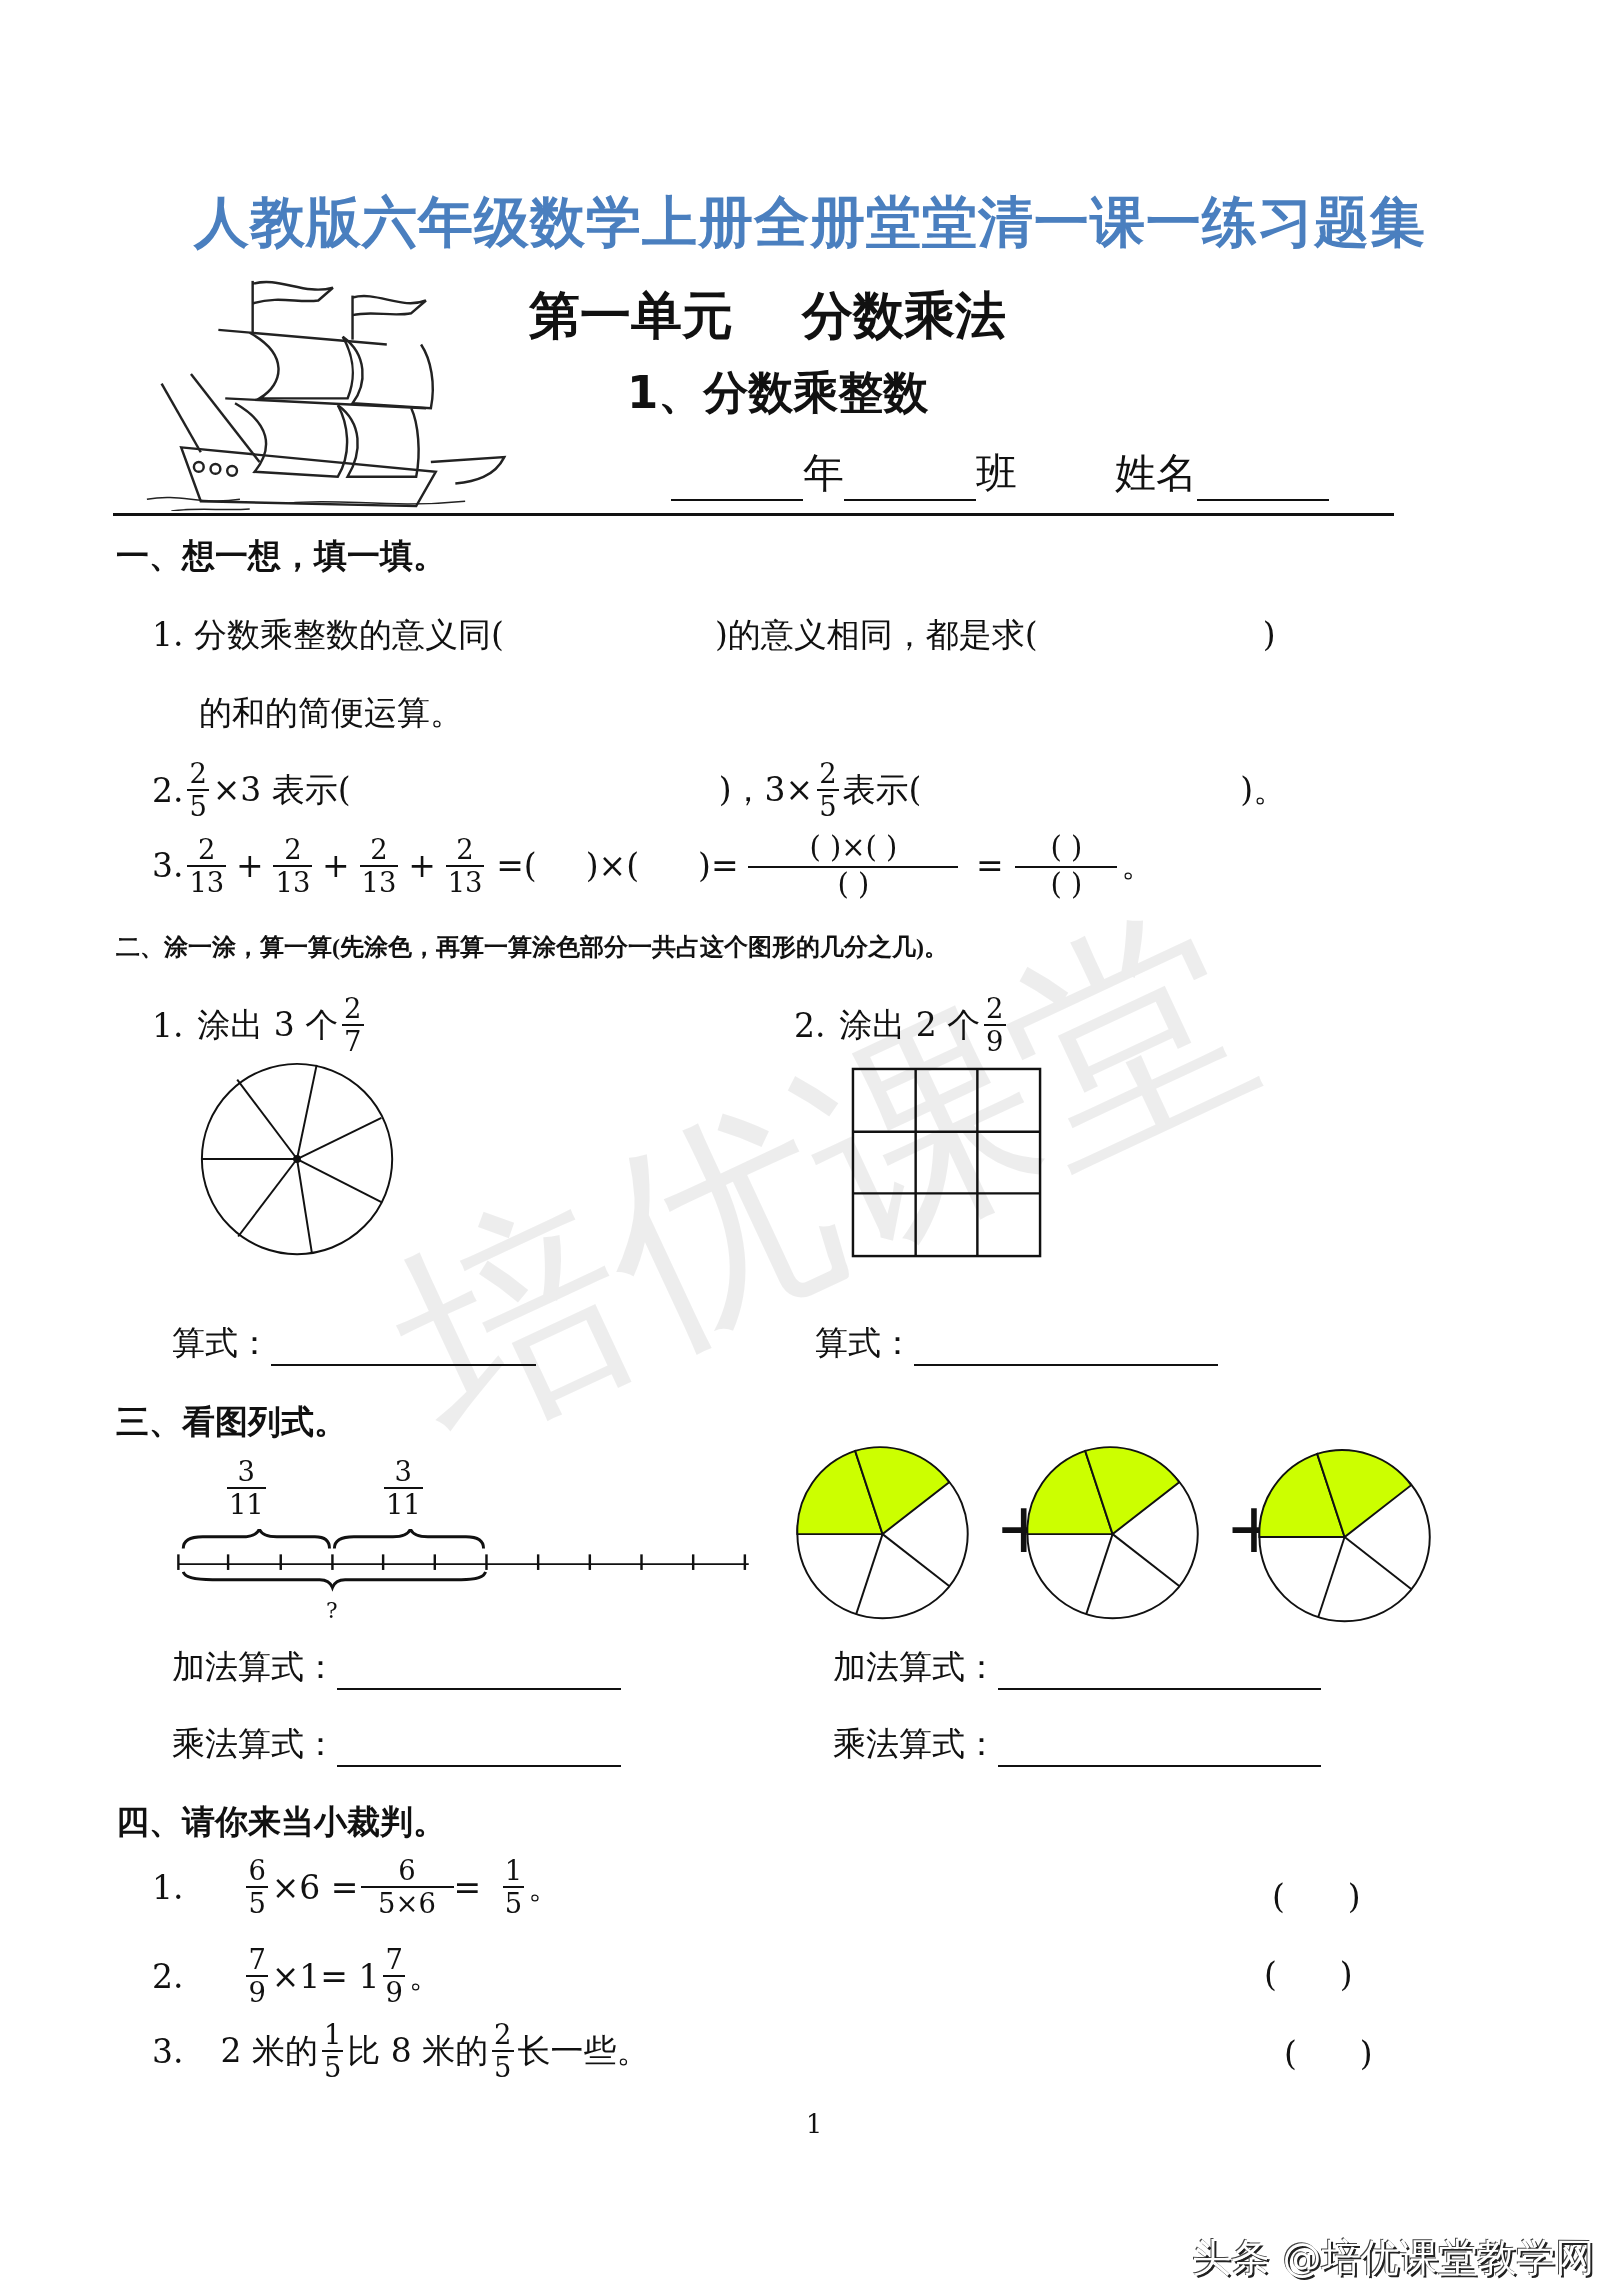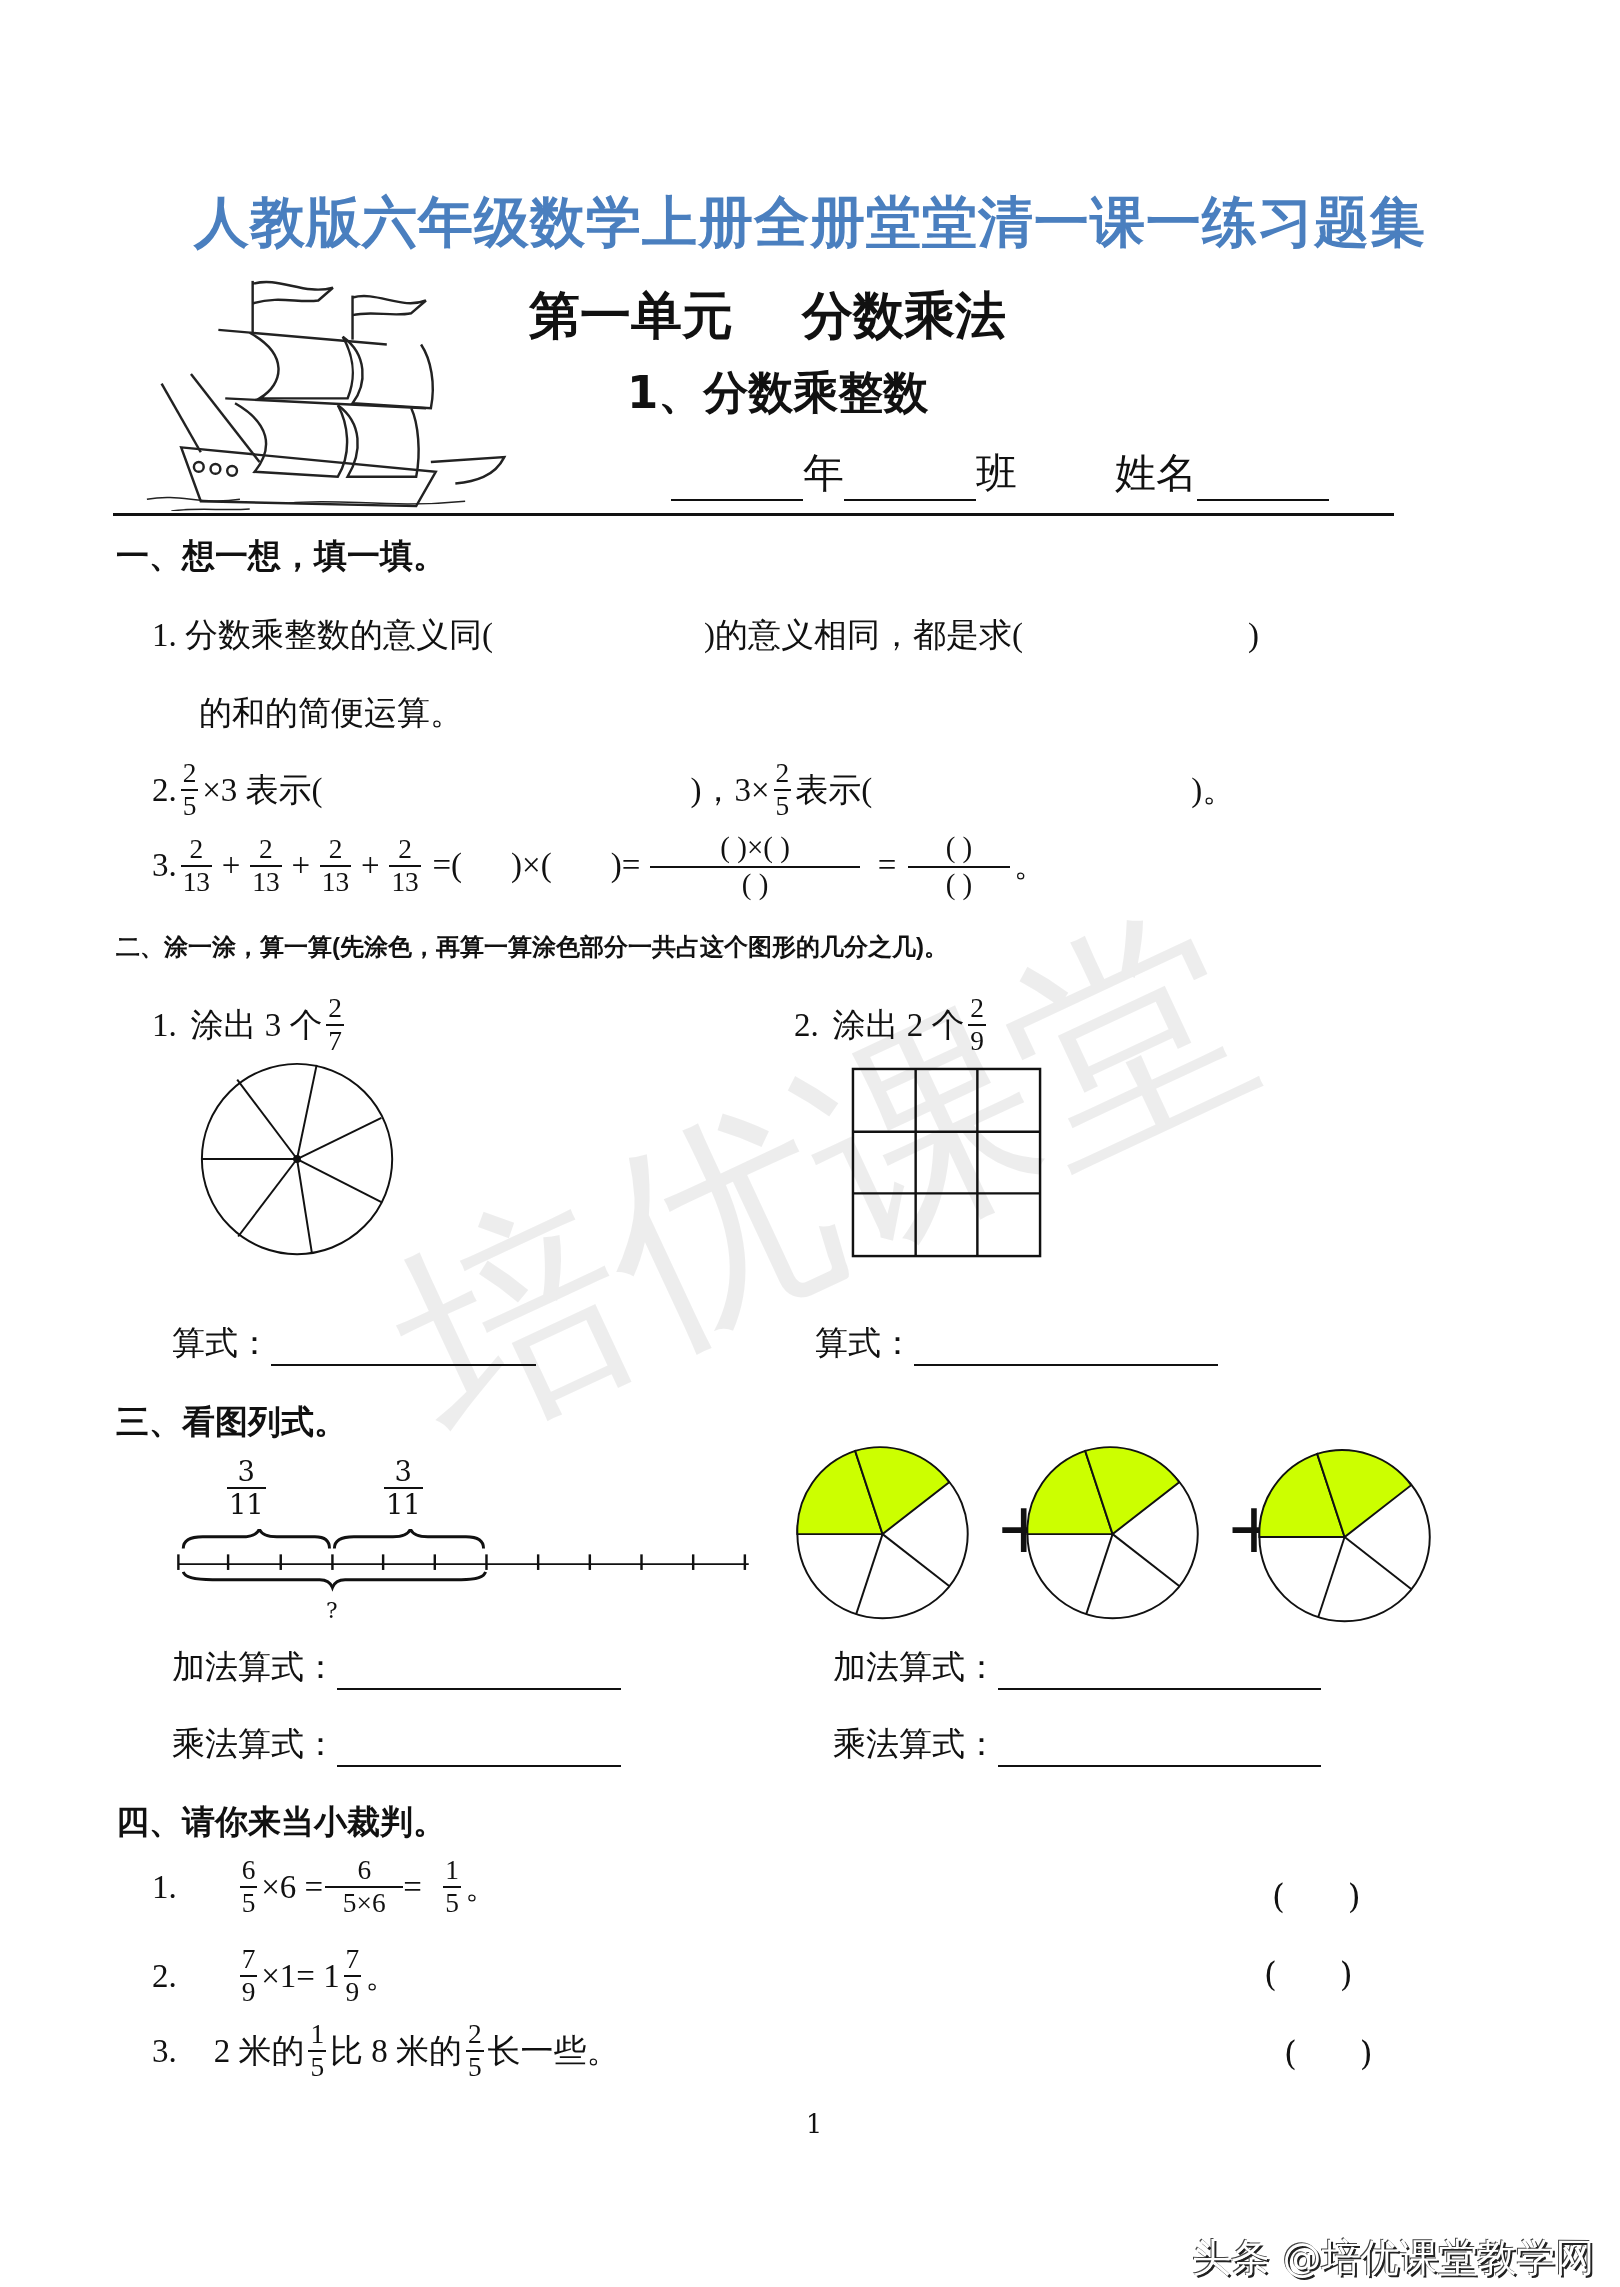--- a/index.html
+++ b/index.html
@@ -7,22 +7,22 @@
          font-family:"DejaVu Serif","Liberation Serif",serif; color:#111; }
   .abs { position:absolute; }
   .title { left:0; width:1620px; top:186px; text-align:center; font-family:"DejaVu Sans","Liberation Sans",sans-serif;
            font-weight:bold; font-size:55px; color:#4a7fbf; letter-spacing:1px; }
   .unit { left:529px; top:282px; font-size:51px; font-weight:bold; font-family:"DejaVu Sans","Liberation Sans",sans-serif; }
   .unit .gap { display:inline-block; width:69px; }
   .lesson { left:627px; top:363px; font-size:45px; font-weight:bold; font-family:"DejaVu Sans","Liberation Sans",sans-serif; }
   .namebar { left:671px; top:446px; font-size:41px; font-family:Liberation Mono, monospace; }
   .namebar .blank { display:inline-block; border-bottom:2px solid #111; height:39px; vertical-align:bottom; }
   .rule { left:113px; top:513px; width:1281px; height:2.9px; background:#111; }
-  .sec { font-size:33px; font-weight:bold; font-family:Liberation Sans, sans-serif; }
-  .q { font-size:33px; white-space:nowrap;font-family:Liberation Serif, serif; }
+  .sec { font-size:33px; font-weight:bold; font-family:Liberation Serif, serif; }
+  .q { font-size:33px; white-space:nowrap; }
   .frac { display:inline-flex; flex-direction:column; align-items:center; vertical-align:middle; line-height:1; margin:0 3.9px; font-size:27.4px; }
   .frac .num { padding:0 2px 2px; }
   .frac .den { border-top:2px solid #111; padding:2px 2px 0; }
   .blankline { display:inline-block; border-bottom:2px solid #111; vertical-align:bottom; }
   .watermark { left:372px; top:1029px; font-size:225px; color:rgba(0,0,0,0.07); transform:rotate(-25deg);
                font-family:"DejaVu Sans","Liberation Sans",sans-serif; white-space:nowrap; pointer-events:none; }
   .footer-mark { right:25.5px; top:2231px; font-size:39px; color:#fff; font-family:"DejaVu Sans","Liberation Sans",sans-serif;
                  text-shadow:2px 2px 0 #222, -1px -1px 0 #444; }
   .pagenum { left:806px; top:2109px; font-size:25.5px; }
   .paren { font-size:33px; }

